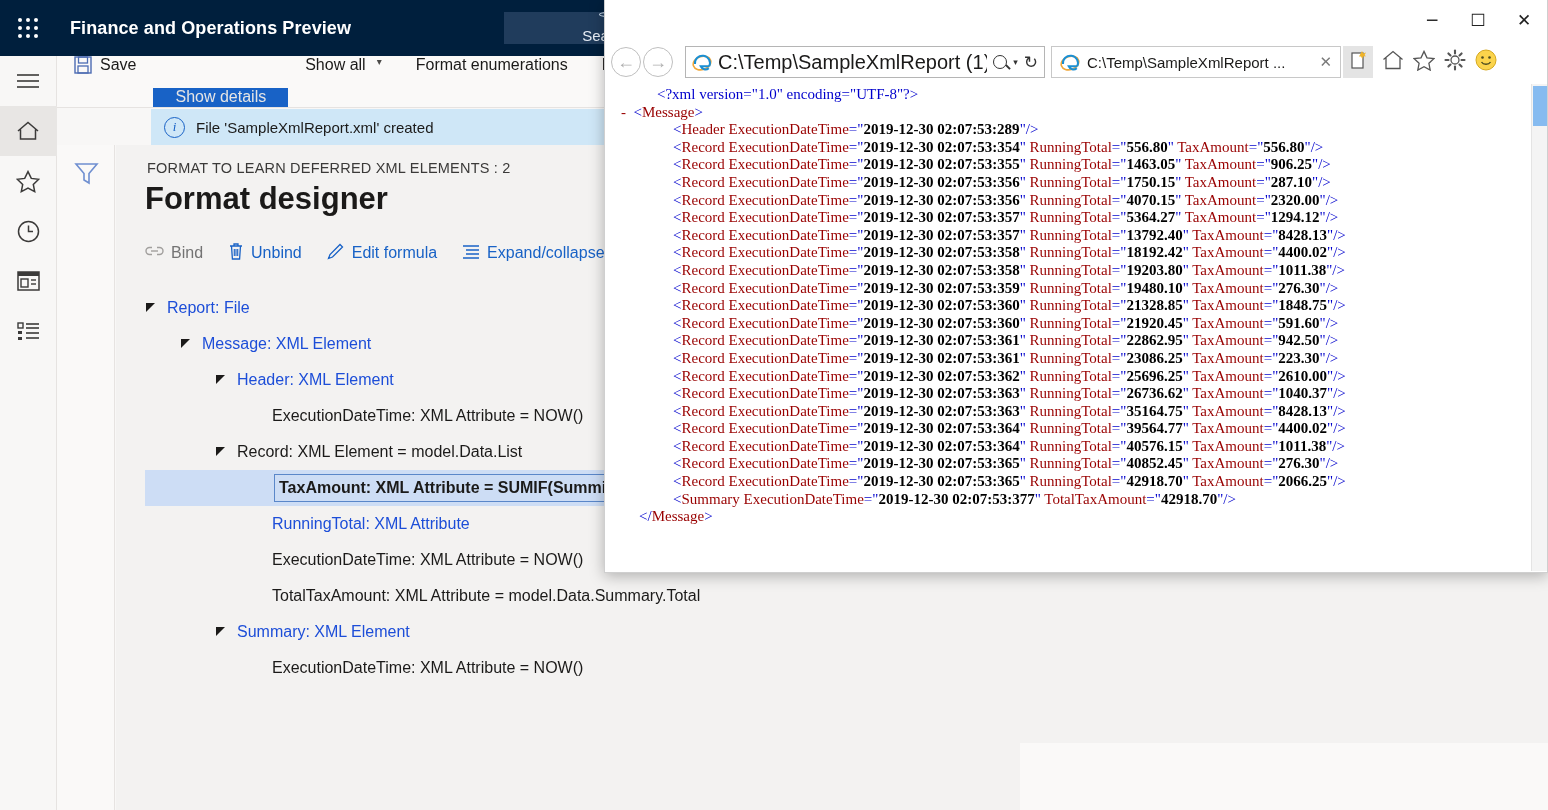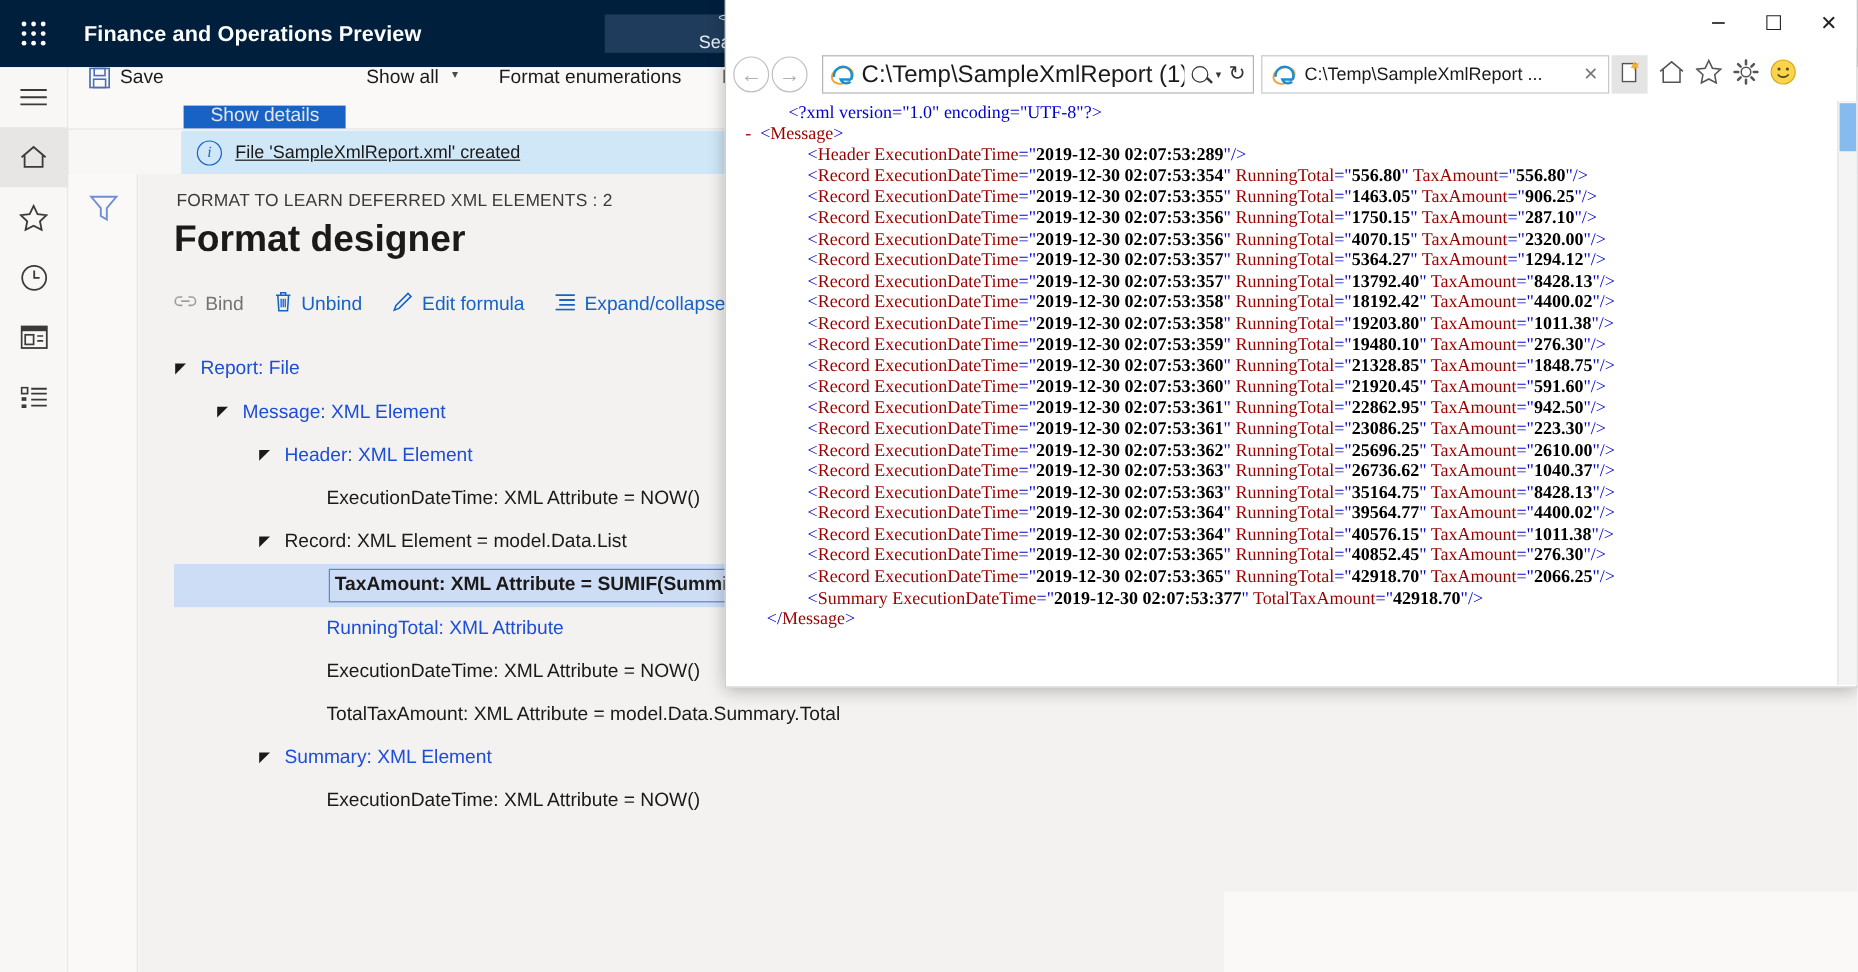--- a/index.html
+++ b/index.html
@@ -58,21 +58,21 @@
   
   .msgbar {
     position: absolute; left: 151px; top: 109px; width: 1397px; height: 36px;
     background: #cfe7f7; display: flex; align-items: center; gap: 11px; padding-left: 13px;
   }
   .info-circle {
     width: 21px; height: 21px; border: 1.6px solid #1862c6; border-radius: 50%;
     color: #1862c6; font-size: 13px; font-style: italic;
     display: flex; align-items: center; justify-content: center; font-family: "Liberation Serif", serif;
   }
-  .msgbar .txt { font-size: 15px; color: #1b1a19; text-decoration: underline; }
+  .msgbar .txt { font-size: 15px; color: #1b1a19; }
 
   
   .filtercol {
     position: absolute; left: 57px; top: 145px; width: 58px; height: 665px;
     background: #faf9f8; border-right: 1px solid #e6e3e1;
   }
   .filtercol .fi { position: absolute; left: 17px; top: 17px; }
 
   
   .content { position: absolute; left: 116px; top: 145px; width: 1432px; height: 665px; background: #f3f2f1; }

